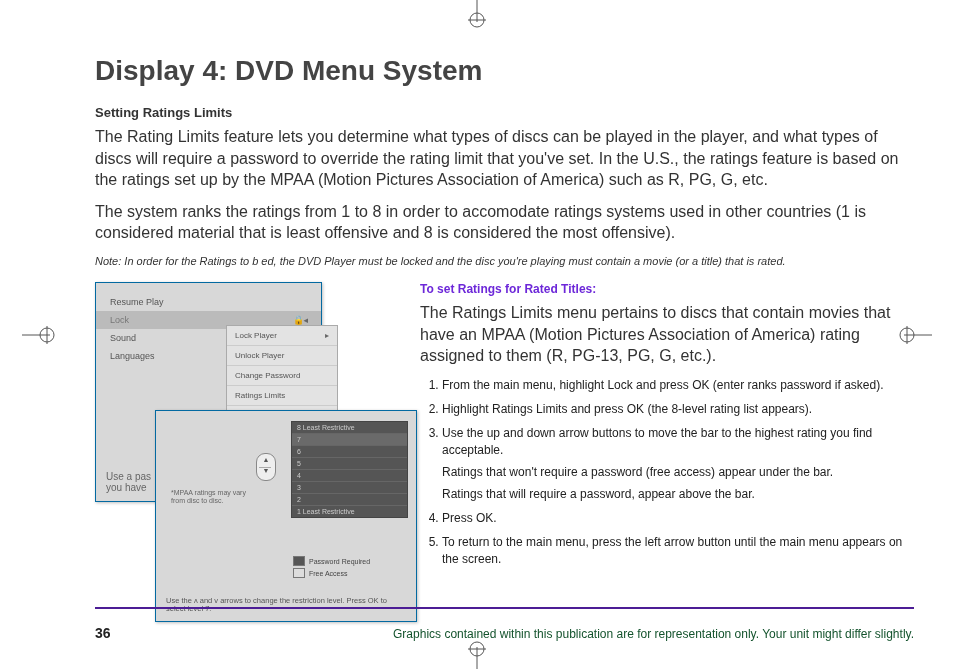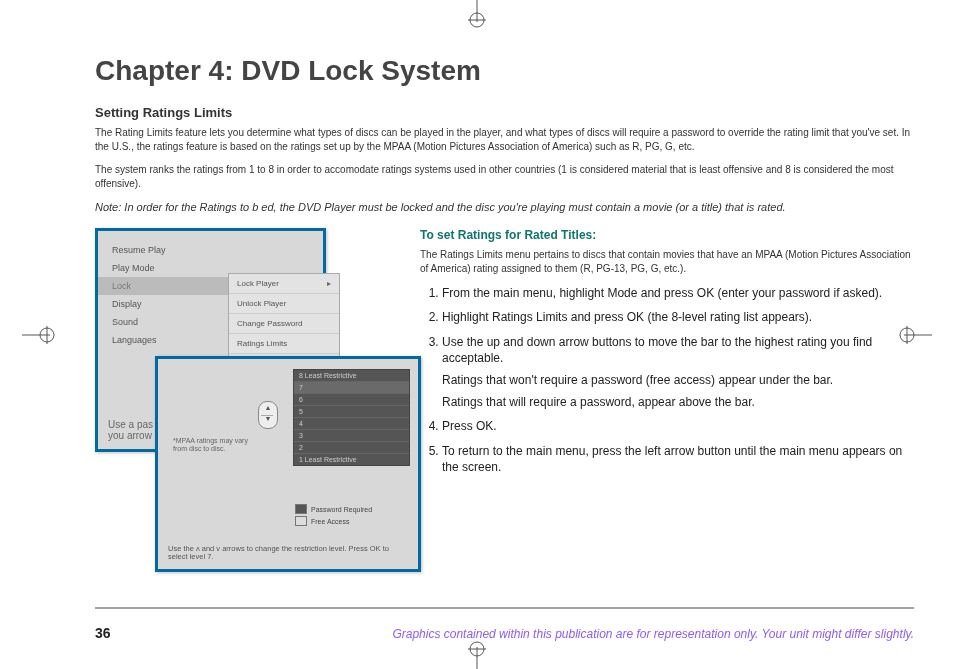--- a/index.html
+++ b/index.html
@@ -43,21 +43,21 @@
 
   h2.section-heading {
     margin: 0 0 6px 0;
     font-size: 13px;
     font-weight: 700;
     color: #333;
   }
 
   p.body {
     margin: 0 0 10px 0;
-    font-size: 10px;
+    font-size: 16px;
     line-height: 1.35;
     color: #333;
   }
 
   p.note {
     margin: 4px 0 14px 0;
     font-size: 11px;
     font-style: italic;
     color: #333;
     line-height: 1.3;
@@ -77,37 +77,37 @@
   }
 
   .right-col {
     flex: 1 1 auto;
   }
 
   h3.subheading {
     margin: 0 0 6px 0;
     font-size: 12px;
     font-weight: 700;
-    color: #0f766e;
+    color: #6d28d9;
   }
 
   ol.steps {
     margin: 2px 0 0 0;
     padding-left: 22px;
     font-size: 12px;
     line-height: 1.35;
   }
   ol.steps li { margin-bottom: 8px; }
   ol.steps p.sub { margin: 6px 0 0 0; }
 
   
   .panel {
     position: absolute;
     background: #d8d8d8;
-    border: 3px solid #0369a1;
+    border: 1px solid #0369a1;
     box-shadow: 1px 1px 3px rgba(0,0,0,.25);
     font-family: Arial, sans-serif;
   }
   .panel1 {
     left: 0; top: 0;
     width: 225px; height: 200px;
     padding: 10px 0 8px 0;
   }
   .panel1 .item {
     font-size: 9px;
@@ -213,29 +213,29 @@
     right: 10px;
     font-size: 7.5px;
     color: #555;
     line-height: 1.1;
   }
 
   
   .footer {
     position: absolute;
     left: 0; right: 0; bottom: 0;
-    border-top: 2px solid #a3a3a3;
+    border-top: 2px solid #4c1d95;
     padding-top: 4px;
     display: flex;
     justify-content: space-between;
     align-items: baseline;
     font-size: 12px;
   }
   .footer .pgnum { font-weight: 700; color: #222; font-size: 14px; }
-  .footer .disclaimer { font-style: italic; color: #8b5cf6; margin-top: 14px; }
+  .footer .disclaimer { color: #14532d; margin-top: 14px; }
 </style>
 </head>
 <body>
 
 <div class="regmark reg-top">
   <svg width="30" height="30">
       <line x1="15" y1="0" x2="15" y2="22" stroke="#555"></line>
       <circle cx="15" cy="20" r="7" stroke="#555" fill="none"></circle>
       <line x1="6" y1="20" x2="24" y2="20" stroke="#555"></line>
     </svg>
@@ -256,44 +256,42 @@
 </div>
 <div class="regmark reg-side reg-right">
   <svg width="40" height="30">
       <line x1="12" y1="15" x2="40" y2="15" stroke="#555"></line>
       <circle cx="15" cy="15" r="7" stroke="#555" fill="none"></circle>
       <line x1="15" y1="6" x2="15" y2="24" stroke="#555"></line>
     </svg>
 </div>
 
 <div class="page">
-  <h1 class="chapter-title">Chapter 4: DVD Lock System</h1>
+  <h1 class="chapter-title">Display 4: DVD Menu System</h1>
 
   <h2 class="section-heading">Setting Ratings Limits</h2>
 
   <p class="body">The Rating Limits feature lets you determine what types of discs can be played in the player, and what types of discs will require a password to override the rating limit that you've set. In the U.S., the ratings feature is based on the ratings set up by the MPAA (Motion Pictures Association of America) such as R, PG, G, etc.</p>
   <p class="body">The system ranks the ratings from 1 to 8 in order to accomodate ratings systems used in other countries (1 is considered material that is least offensive and 8 is considered the most offensive).</p>
   <p class="note">Note: In order for the Ratings to b ed, the DVD Player must be locked and the disc you're playing must contain a movie (or a title) that is rated.</p>
 
   <div class="columns">
     <div class="left-col">
 
       <div class="panel panel1">
         <div class="item">Resume Play</div>
-        <div class="item">Play Mode</div>
         <div class="item sel">
           <span>Lock</span>
           <span class="lock-glyph">🔒◂</span>
         </div>
-        <div class="item">Display</div>
         <div class="item">Sound</div>
         <div class="item">Languages</div>
         <div class="hint">
           <span>Use a pas</span><br>
-          <span>you arrow</span>
+          <span>you have</span>
         </div>
         <div class="submenu">
           <div class="sitem">
             <span>Lock Player</span>
               <span class="arrow">▸</span>
           </div>
           <div class="sitem">
               <span>Unlock Player</span>
             </div>
           <div class="sitem">
@@ -332,21 +330,21 @@
         </div>
         <div class="mpaa">*MPAA ratings may vary from disc to disc.</div>
         <div class="hint2">Use the ʌ and v arrows to change the restriction level. Press OK to select level 7.</div>
       </div>
     </div>
 
     <div class="right-col">
       <h3 class="subheading">To set Ratings for Rated Titles:</h3>
       <p class="body">The Ratings Limits menu pertains to discs that contain movies that have an MPAA (Motion Pictures Association of America) rating assigned to them (R, PG-13, PG, G, etc.).</p>
       <ol class="steps">
-        <li>From the main menu, highlight Mode and press OK (enter your password if asked).</li>
+        <li>From the main menu, highlight Lock and press OK (enter ranks password if asked).</li>
         <li>Highlight Ratings Limits and press OK (the 8-level rating list appears).</li>
         <li>
           <span>Use the up and down arrow buttons to move the bar to the highest rating you find acceptable.</span>
           <p class="sub">Ratings that won't require a password (free access) appear under the bar.</p>
           <p class="sub">Ratings that will require a password, appear above the bar.</p>
         </li>
         <li>Press OK.</li>
         <li>To return to the main menu, press the left arrow button until the main menu appears on the screen.</li>
       </ol>
     </div>

